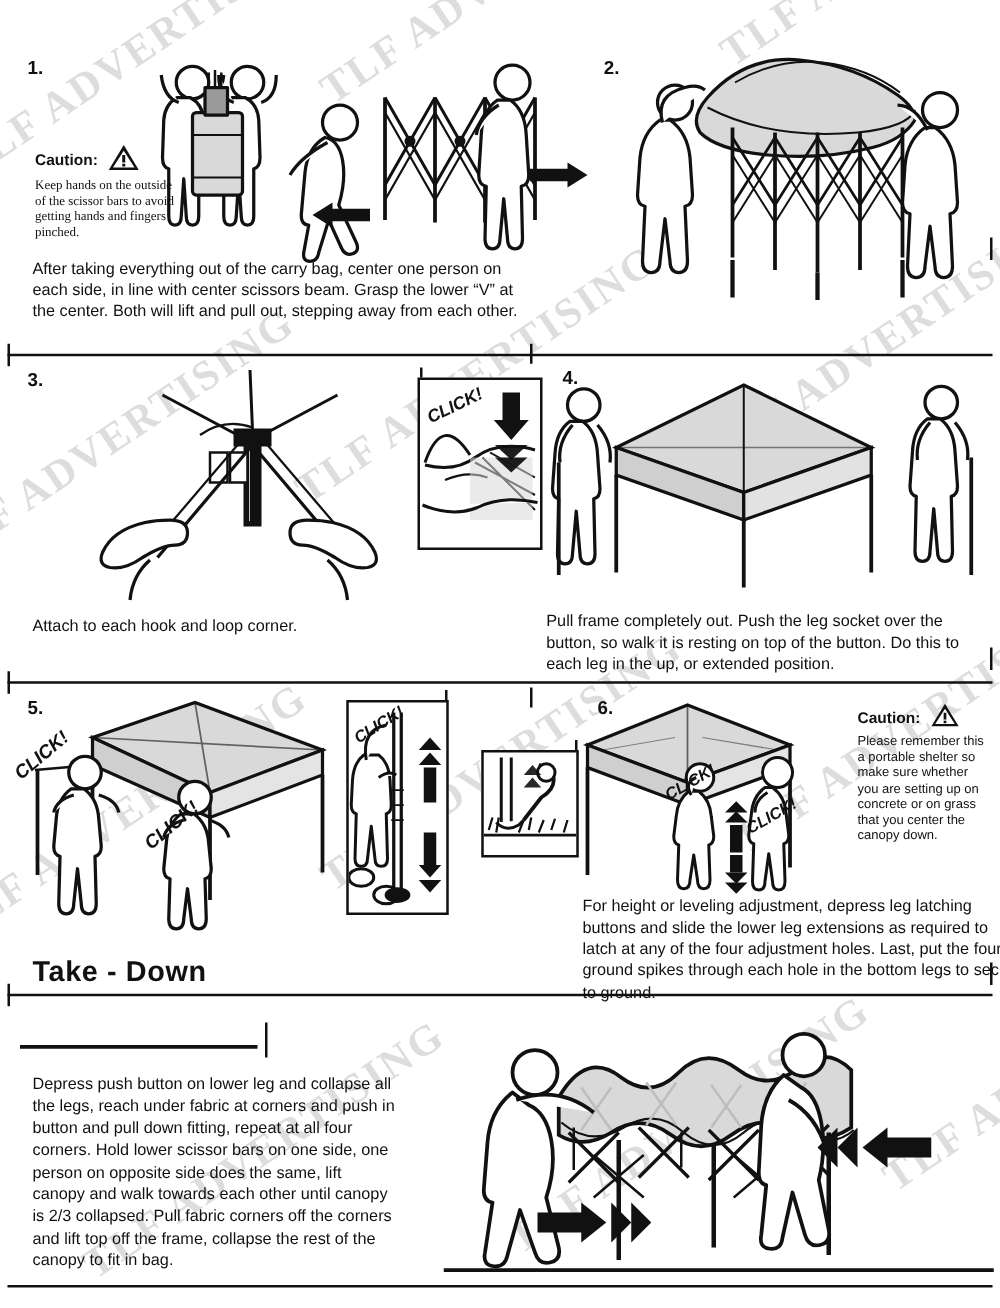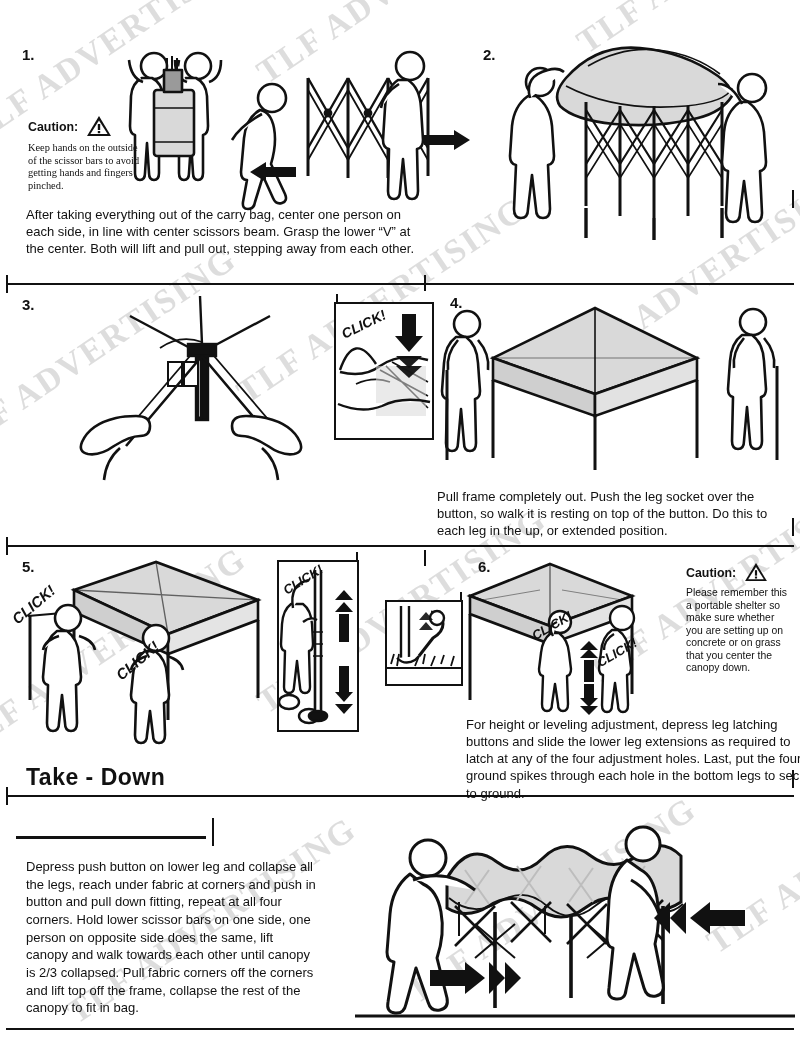--- a/index.html
+++ b/index.html
@@ -270,20 +270,21 @@
       <g fill="#111">
         <path d="M66 10 h14 v22 h7 l-14 16 l-14 -16 h7 z"></path>
         <path d="M60 52 l13 12 l13 -12 z" opacity=".95"></path>
         <path d="M60 62 l13 12 l13 -12 z" opacity=".95"></path>
       </g>
     </svg>
     <div class="clicklbl" style="left:4px; top:12px; font-size:14px; transform:rotate(-26deg);">CLICK!</div>
   </div>
   <div class="inset-tick-t" style="left:336px; top:294px; height:14px;"></div>
 
+  <div class="caption" style="left:26px; top:492px; width:300px;">Attach to each hook and loop corner.</div>
 
   <div class="stepnum" style="left:450px; top:294px;">4.</div>
 
   <div class="art" style="left:445px; top:296px;">
     <svg width="345" height="180" viewBox="0 0 345 180">
 
       <g>
         <path d="M150 12 L252 62 L150 98 L48 62 Z" fill="#d9d9d9" stroke="#111" stroke-width="2.6"></path>
         <path d="M48 62 v22 L150 120 v-22 Z" fill="#cfcfcf" stroke="#111" stroke-width="2.6"></path>
         <path d="M150 98 v22 L252 84 v-22 Z" fill="#e2e2e2" stroke="#111" stroke-width="2.6"></path>

